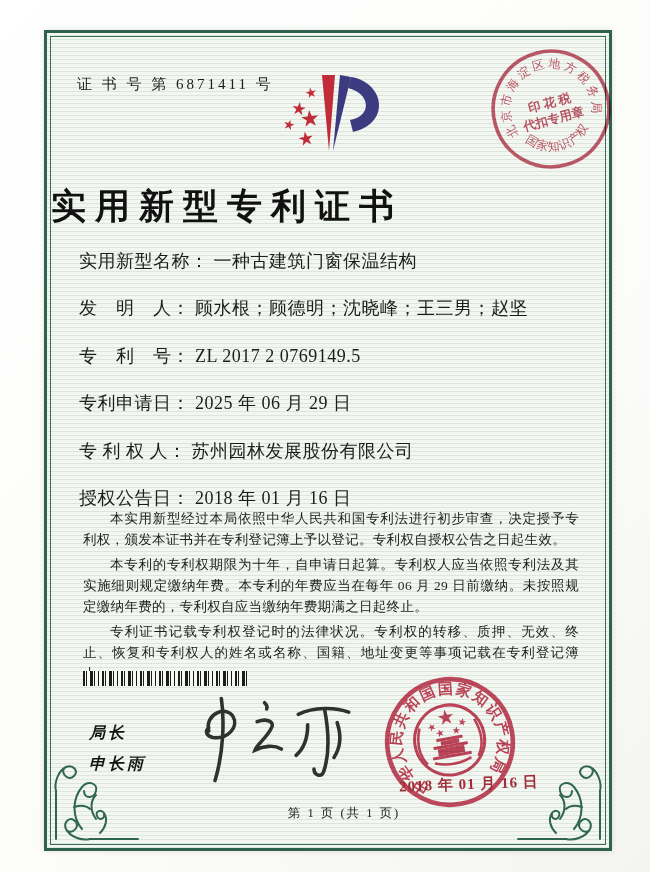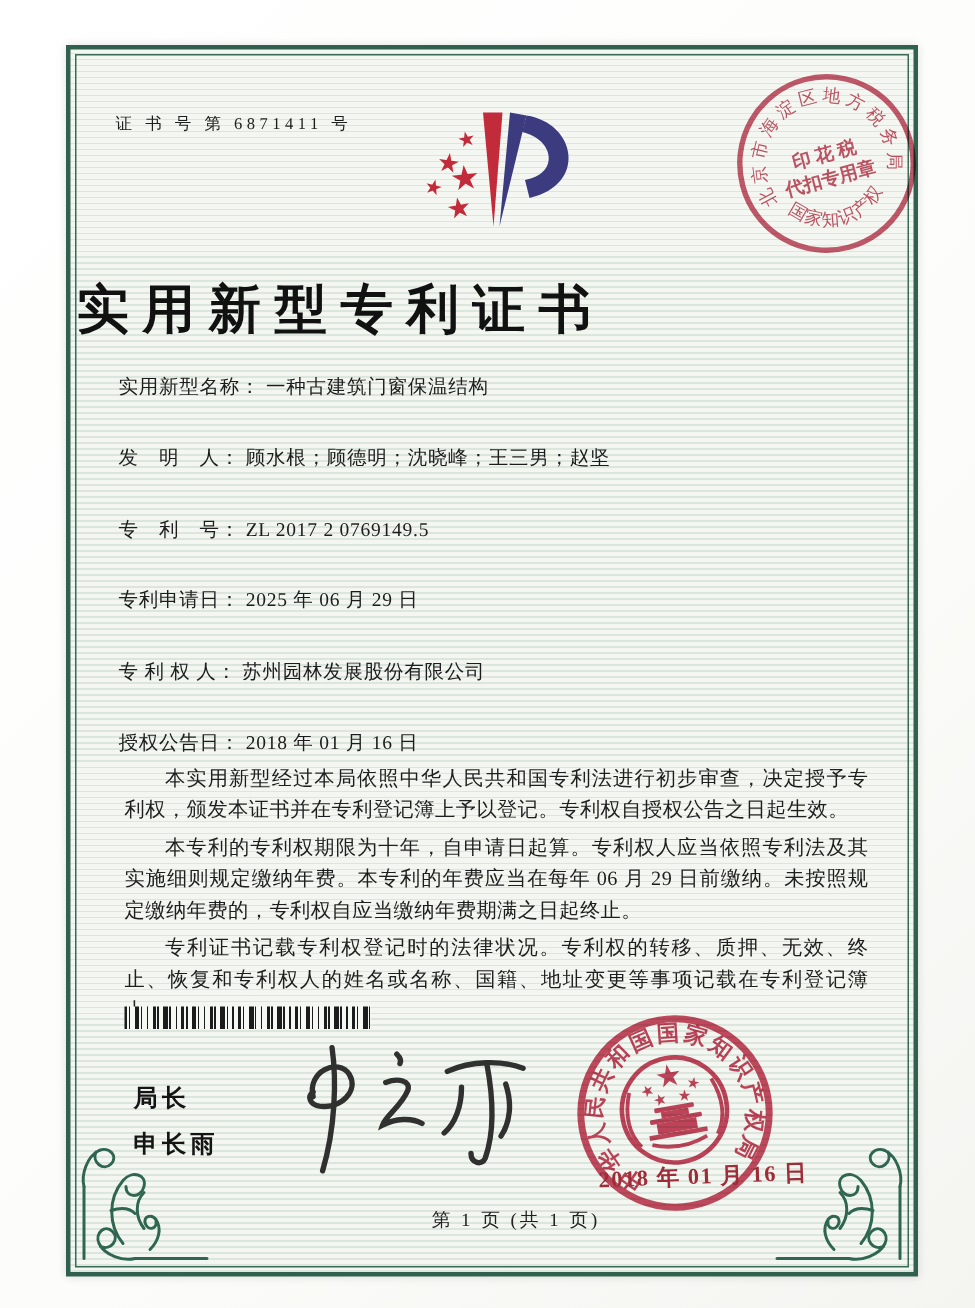--- a/index.html
+++ b/index.html
@@ -13,46 +13,46 @@
     position:absolute;left:44px;top:30px;width:562px;height:815px;
     border:3px solid #30604e;
     background-color:#f4f7f1;
     background-image:repeating-linear-gradient(0deg,rgba(120,160,135,0.20) 0px,rgba(120,160,135,0.20) 1px,transparent 1px,transparent 4px);
     box-shadow:0 0 6px rgba(0,0,0,0.12);
   }
   .cert-inner{
     position:absolute;inset:3px;border:1px solid #3a6b59;
   }
   .cert-no{
-    position:absolute;left:26px;top:38px;font-size:11px;color:#1d1d1d;letter-spacing:3px;white-space:nowrap;
+    position:absolute;left:26px;top:38px;font-size:15px;color:#1d1d1d;letter-spacing:3px;white-space:nowrap;
   }
   .logo{position:absolute;left:205px;top:34px;width:150px;height:100px;}
   .tax-stamp{position:absolute;left:436px;top:8px;width:128px;height:128px;mix-blend-mode:multiply;}
   .title{
     position:absolute;left:0;top:146px;width:100%;text-align:left;
     font-size:35px;font-weight:bold;color:#111;letter-spacing:9px;white-space:nowrap;
   }
-  .field-row{position:absolute;left:28px;font-size:13px;color:#1c1c1c;white-space:nowrap;letter-spacing:0.5px;}
+  .field-row{position:absolute;left:28px;font-size:18px;color:#1c1c1c;white-space:nowrap;letter-spacing:0.5px;}
   .field-label{display:inline;}
   .field-value{display:inline;}
   .paragraphs{
     position:absolute;left:28px;top:467px;width:504px;
     font-size:13.5px;line-height:21px;color:#1e1e1e;text-align:justify;letter-spacing:0.3px;
   }
   .paragraphs p{margin:4px;text-indent:2em;}
   .barcode{
     position:absolute;left:32px;top:634px;width:164px;height:15px;
     background:repeating-linear-gradient(90deg,
       #1c1c1c 0 2px,#f6f8f3 2px 3px,
       #1c1c1c 3px 4px,#f6f8f3 4px 7px,
       #1c1c1c 7px 10px,#f6f8f3 10px 11px,
       #1c1c1c 11px 12px,#f6f8f3 12px 15px,
       #1c1c1c 15px 16px,#f6f8f3 16px 19px);
   }
-  .commissioner{position:absolute;left:38px;top:680px;font-size:16px;color:#141414;letter-spacing:3px;line-height:31px;font-weight:600;}
+  .commissioner{position:absolute;left:38px;top:680px;font-size:16px;color:#141414;letter-spacing:3px;line-height:31px;font-weight:600;font-style:italic;}
   .signature{position:absolute;left:138px;top:652px;width:170px;height:100px;}
   .big-seal{position:absolute;left:329px;top:635px;width:140px;height:140px;mix-blend-mode:multiply;}
   .seal-date{
     position:absolute;left:348px;top:738px;font-size:15px;font-weight:bold;color:#9e2c39;
     letter-spacing:1px;white-space:nowrap;transform:rotate(-2deg);
   }
   .footer{
     position:absolute;left:16px;top:768px;width:100%;text-align:center;
     font-size:12.5px;color:#222;letter-spacing:2px;
   }

